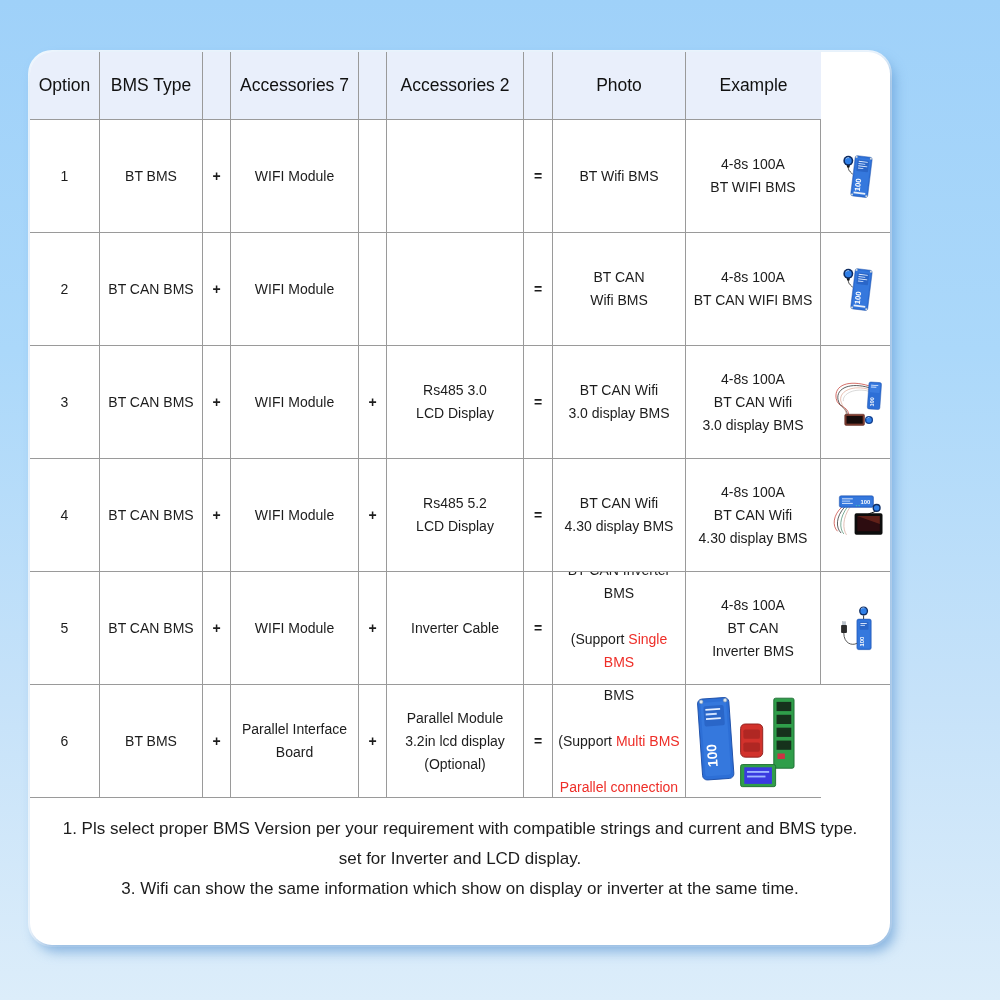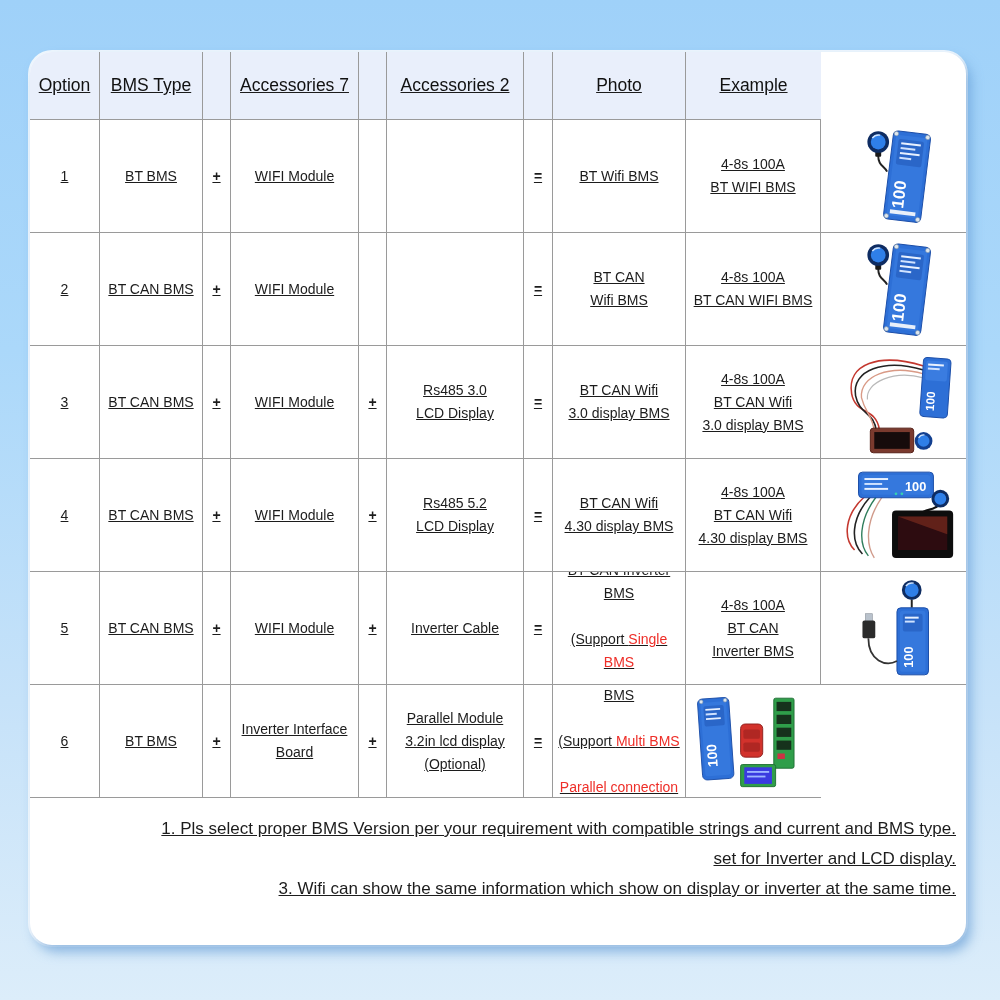--- a/index.html
+++ b/index.html
@@ -5,24 +5,23 @@
   html,body{margin:0;padding:0;}
   body{
     width:1000px;height:1000px;
     background:linear-gradient(180deg,#9fd1f9 0%,#abd8fa 35%,#c6e2f9 70%,#dcedfa 100%);
     font-family:"Liberation Sans","DejaVu Sans",sans-serif;
     color:#1c1c1c;
     position:relative;
     overflow:hidden;
   }
   .card{
-    position:absolute;left:30px;top:52px;width:936px;height:893px;
+    position:absolute;left:30px;top:52px;width:860px;height:893px;
     background:#ffffff;border-radius:22px;overflow:hidden;
     box-shadow:5px 7px 12px rgba(96,152,210,.65), 0 0 0 2px rgba(255,255,255,.85);
-    text-decoration:underline;
   }
   .grid-row{
     display:grid;
     grid-template-columns:70px 103px 28px 128px 28px 137px 29px 133px 135px 1fr;
   }
   .grid-row .cell{
     border-right:1px solid #9a9a9a;
     border-bottom:1px solid #9a9a9a;
     display:flex;align-items:center;justify-content:center;
     text-align:center;
@@ -40,21 +39,21 @@
   .data-row .cell{height:113px;}
   .op{font-size:14.5px;}
   .sign{font-size:15px;font-weight:bold;}
   .small{font-size:13px;line-height:22px;}
   .red{color:#ee2e28;}
   .photo-cell{padding:2px;}
   .photo-cell svg{width:138px;height:105px;display:block;}
   .notes{
     height:147px;box-sizing:border-box;
     padding:16px 10px 0 10px;
-    text-align:right;font-size:17px;line-height:30px;color:#1c1c1c;
+    text-align:center;font-size:17px;line-height:30px;color:#1c1c1c;
   }
 </style>
 </head>
 <body>
 
 <div class="card">
 
   <div class="grid-row header-row">
     <div class="cell">Option</div>
     <div class="cell">BMS Type</div>
@@ -270,21 +269,21 @@
           <path d="M44 63 C 44 86 62 92 73 86" stroke="#333333" stroke-width="1.8" fill="none"></path>
         </g>
       </svg>
     </div>
   </div>
 
   <div class="grid-row data-row">
     <div class="cell op">6</div>
     <div class="cell">BT BMS</div>
     <div class="cell sign">+</div>
-    <div class="cell">Inverter Interface
+    <div class="cell">Parallel Interface
 Board</div>
     <div class="cell sign">+</div>
     <div class="cell">Parallel Module
 3.2in lcd display
 (Optional)</div>
     <div class="cell sign">=</div>
     <div class="cell small">
       <span>
         <span>Energy Storege BMS</span><br>
         <span>(Support </span><span class="red">Multi BMS</span><br>

